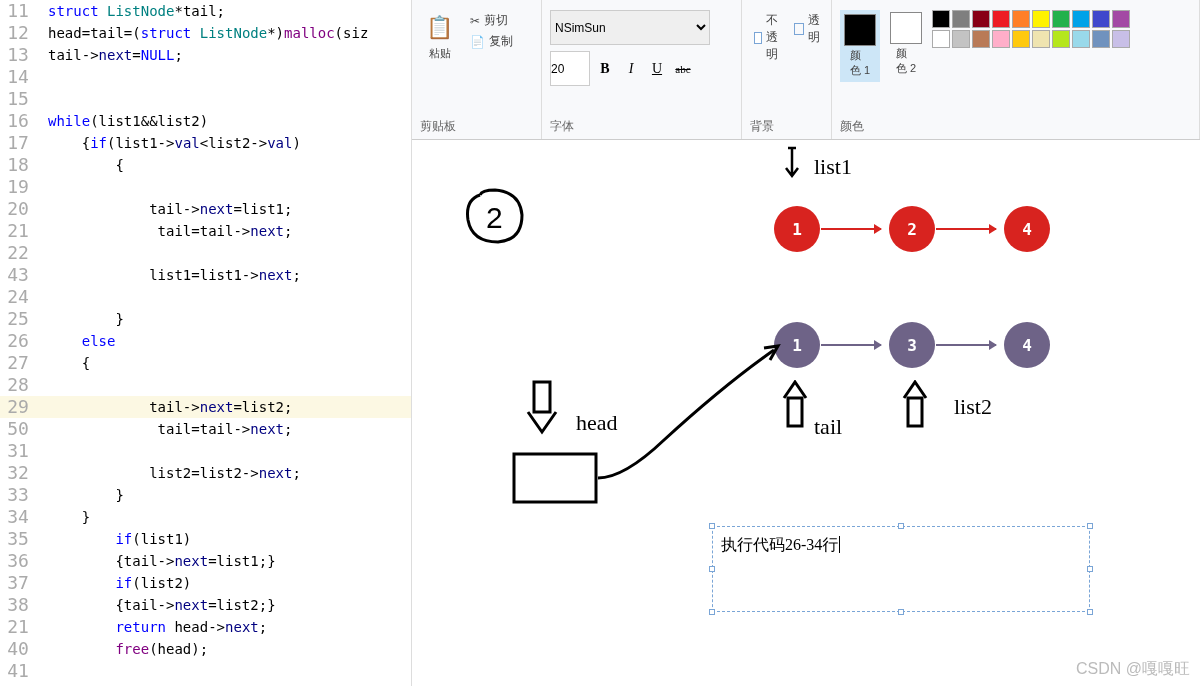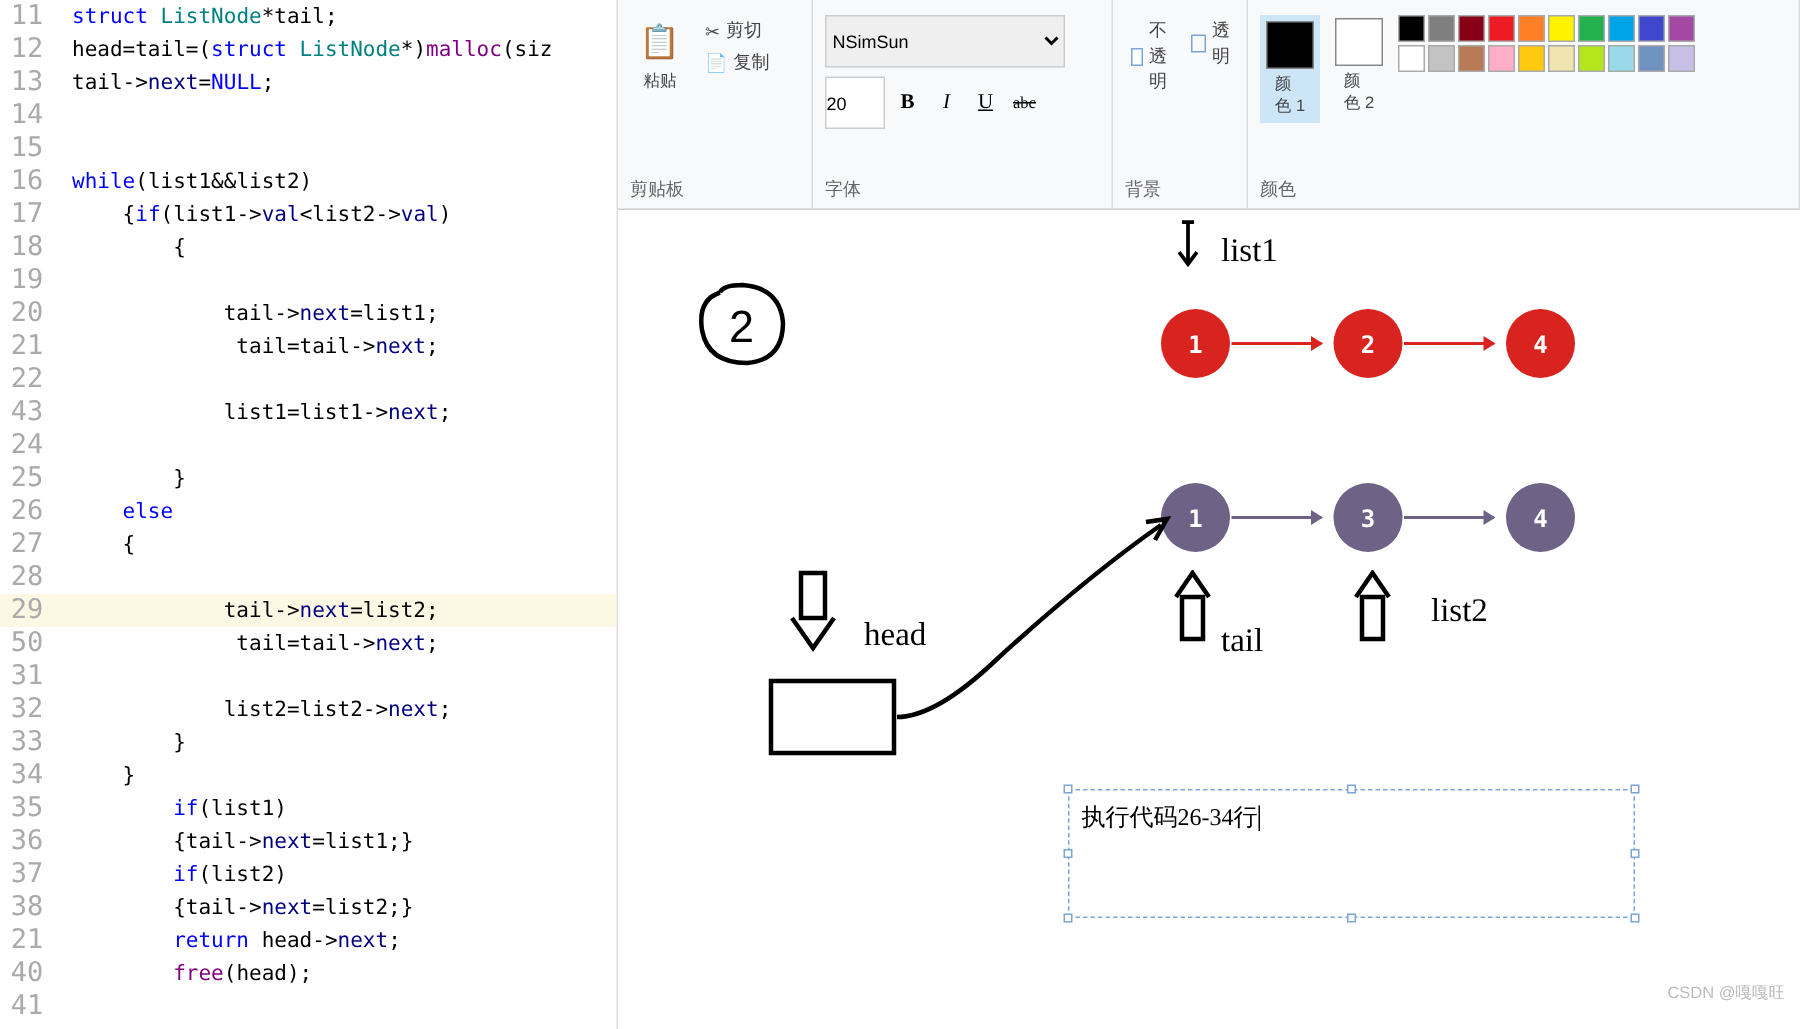--- a/index.html
+++ b/index.html
@@ -32,21 +32,21 @@
 .fbtn { width: 22px; height: 22px; border: 1px solid transparent; display: flex; align-items: center; justify-content: center; cursor: pointer; font-family: serif; }
 .canvas { position: absolute; top: 140px; left: 0; right: 0; bottom: 0; background: #fff; }
 .node { width: 46px; height: 46px; border-radius: 50%; display: flex; align-items: center; justify-content: center; color: #fff; font-weight: bold; font-size: 16px; position: absolute; }
 .red { background: #d8231f; }
 .purple { background: #6e6387; }
 .arrow-h { position: absolute; height: 2px; background: currentColor; }
 .arrow-h:after { content: ''; position: absolute; right: -1px; top: -4px; border-left: 8px solid currentColor; border-top: 5px solid transparent; border-bottom: 5px solid transparent; }
 .lbl { position: absolute; font-family: "NSimSun", serif; font-size: 22px; }
 .textbox { position: absolute; border: 1px dashed #7aa5d6; padding: 8px; font-family: "NSimSun", serif; font-size: 16px; }
 .textbox .handle { position: absolute; width: 6px; height: 6px; border: 1px solid #7aa5d6; background: #fff; }
-.watermark { position: absolute; bottom: 17px; right: 10px; font-size: 11px; color: #bbb; font-family: sans-serif; margin-left: 46px; }
+.watermark { position: absolute; bottom: 6px; right: 10px; font-size: 16px; color: #bbb; font-family: sans-serif; margin-left: 46px; }
 </style>
 </head>
 <body>
 
 <div class="container">
   <div class="code-panel" id="code-panel">
       <div class="code-line">
         <div class="gutter">11</div>
         <div class="code"><span class="k-blue">struct</span> <span class="k-teal">ListNode</span>*tail;</div>
       </div>

